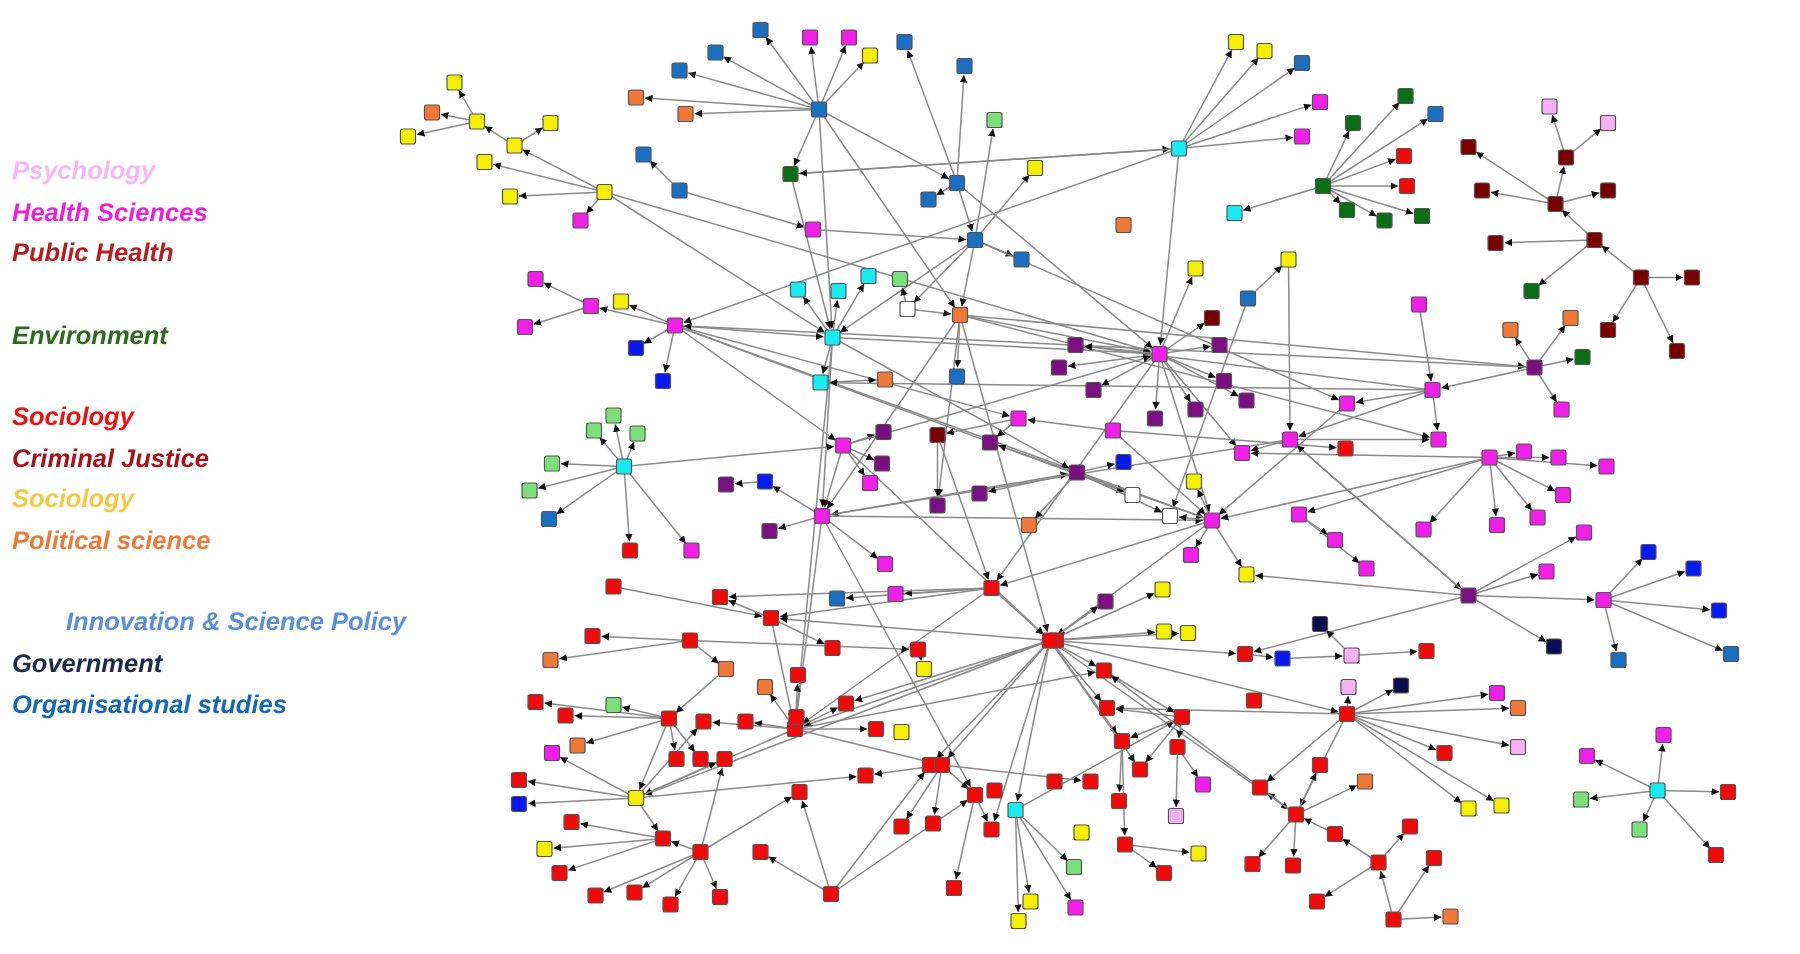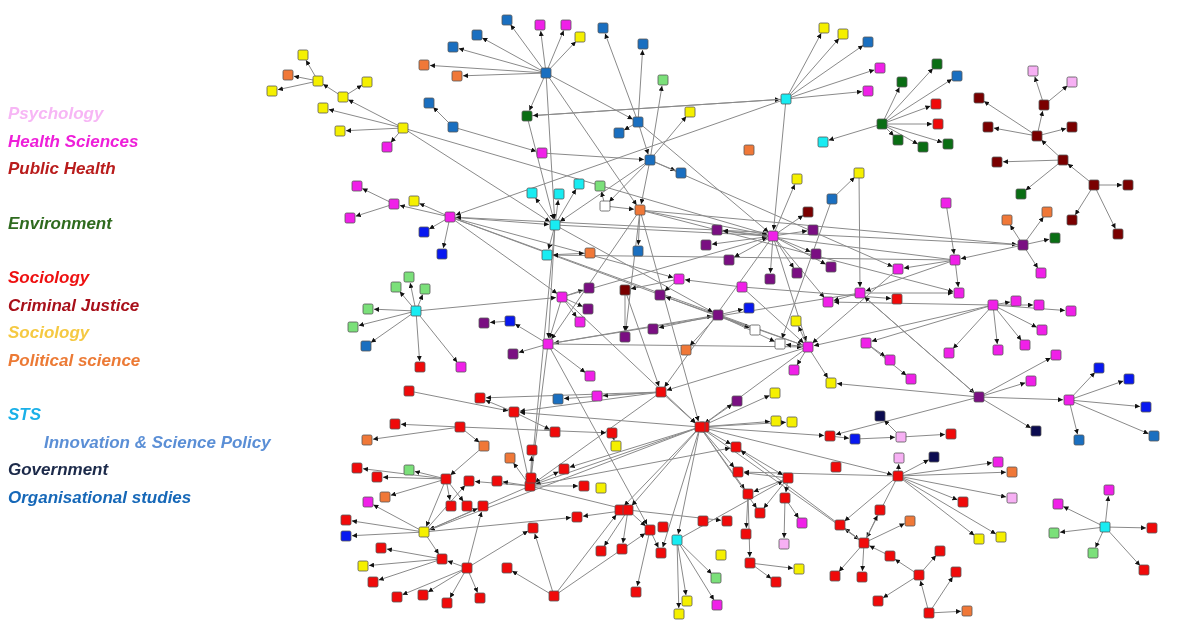--- a/index.html
+++ b/index.html
@@ -19,21 +19,20 @@
     <div class="legend-item" style="color: rgb(238, 31, 217);">Health Sciences</div>
     <div class="legend-item" style="color: #b91c1c;">Public Health</div>
     <div class="legend-gap"></div>
     <div class="legend-item" style="color: rgb(47, 107, 31);">Environment</div>
     <div class="legend-gap"></div>
     <div class="legend-item" style="color: rgb(238, 17, 17);">Sociology</div>
     <div class="legend-item" style="color: rgb(168, 16, 26);">Criminal Justice</div>
     <div class="legend-item" style="color: rgb(245, 201, 66);">Sociology</div>
     <div class="legend-item" style="color: rgb(236, 122, 53);">Political science</div>
     <div class="legend-gap"></div>
-    <div class="legend-item" style="color: rgb(26, 176, 232);">STS</div>
     <div class="legend-item" style="color: rgb(91, 143, 214); margin-left: 36px;">Innovation &amp; Science Policy</div>
     <div class="legend-item" style="color: rgb(28, 42, 74);">Government</div>
     <div class="legend-item" style="color: rgb(22, 104, 184);">Organisational studies</div>
   </div>
 
 <svg id="network" width="1200" height="636" viewBox="0 0 1200 636">
   <defs>
     <marker id="arrow" viewBox="0 0 10 10" refX="10" refY="5" markerWidth="5" markerHeight="5" orient="auto-start-reverse">
       <path d="M0,0 L10,5 L0,10 z" fill="#111"></path>
     </marker>

